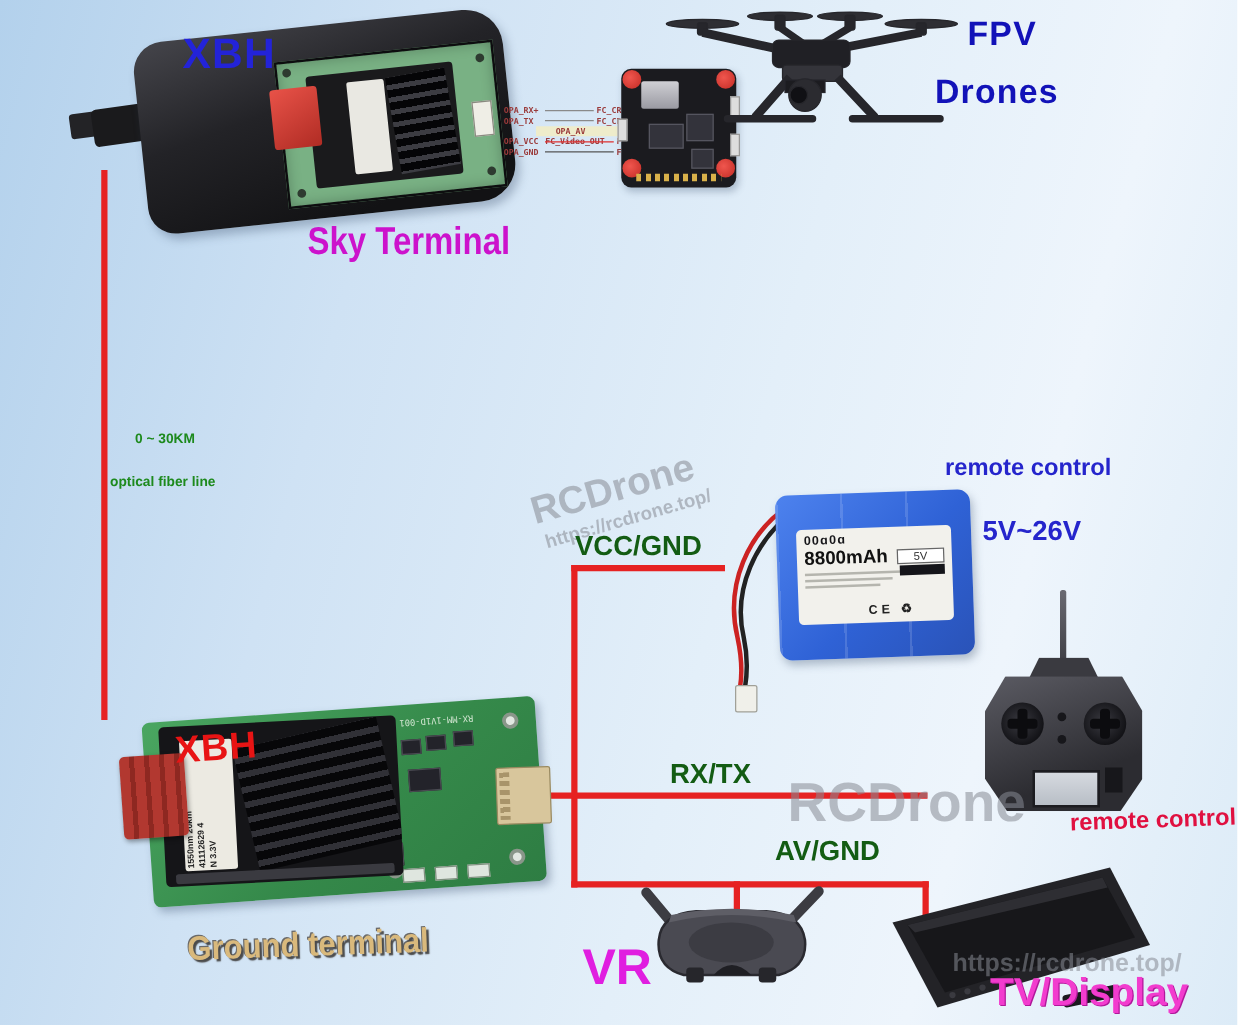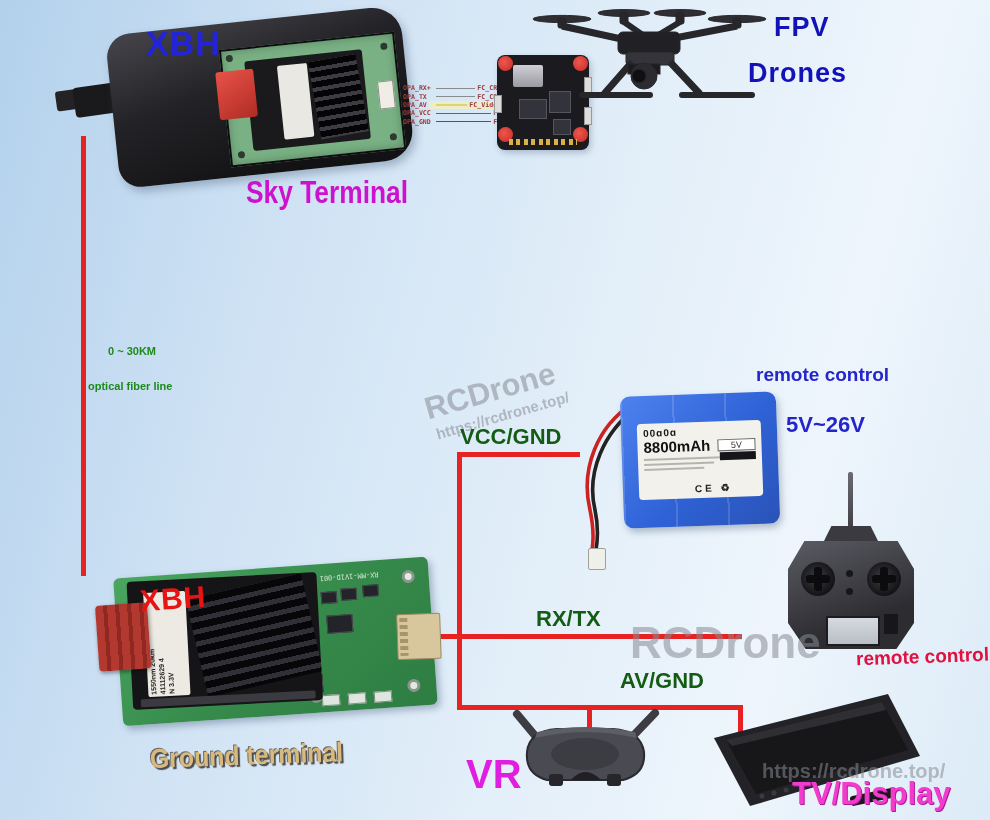--- a/index.html
+++ b/index.html
@@ -22,21 +22,21 @@
   .t-rc-red{color:#e01040;font-weight:bold;font-size:19px;white-space:nowrap;transform:rotate(-2deg);}
   .t-xbh-ground{color:#e81414;font-weight:bold;font-size:30px;transform:rotate(-4deg);letter-spacing:1px;}
   .t-ground-cap{color:#d9b97c;font-weight:bold;font-size:27px;white-space:nowrap;
     text-shadow:2px 2px 1px #4a4a4a,-1px -1px 0 #6a6a6a;transform:rotate(-2deg) scaleX(.92);transform-origin:left;}
   .t-vr{color:#e01ee0;font-weight:bold;font-size:40px;}
   .t-tv{color:#f23cce;font-weight:bold;font-size:31px;text-shadow:1px 1px 0 #b0189a;white-space:nowrap;}
   .wm{color:rgba(135,138,148,.55);font-weight:bold;white-space:nowrap;}
   
   #pin-map{position:absolute;left:403px;top:84px;width:114px;}
   .pin-row{display:flex;align-items:center;height:8.4px;}
-  .pin-row.hl{background:linear-gradient(to right,transparent 26px,#eeeccb 26px);}
+  .pin-row.hl{background:linear-gradient(to right,transparent 26px,#eeeccb 26px);flex-direction:column;}
   .pin-l{width:31px;font-size:6.6px;font-family:"DejaVu Sans Mono",monospace;color:#9a3a3a;font-weight:bold;white-space:nowrap;}
   .pin-w{flex:1;height:1.3px;margin:0 2px;}
   .pin-r{font-size:6.6px;font-family:"DejaVu Sans Mono",monospace;color:#9a3a3a;font-weight:bold;white-space:nowrap;}
   
   #sky-body{left:112px;top:20px;width:296px;height:154px;background:linear-gradient(165deg,#45454b 0%,#232327 40%,#121214 85%);
     border-radius:24px 30px 30px 22px;transform:rotate(-6deg);box-shadow:3px 5px 8px rgba(60,80,110,.35);}
   #sky-port{left:74px;top:84px;width:60px;height:30px;background:#1a1a1c;border-radius:4px;transform:rotate(-8deg);}
   #sky-port-tip{left:56px;top:90px;width:26px;height:20px;background:#232326;border-radius:3px;transform:rotate(-8deg);}
   #sky-window{position:absolute;left:112px;top:26px;width:172px;height:114px;background:#79b184;border:2px solid #0d0d0f;
     box-shadow:inset 0 0 10px rgba(0,0,0,.25);}

